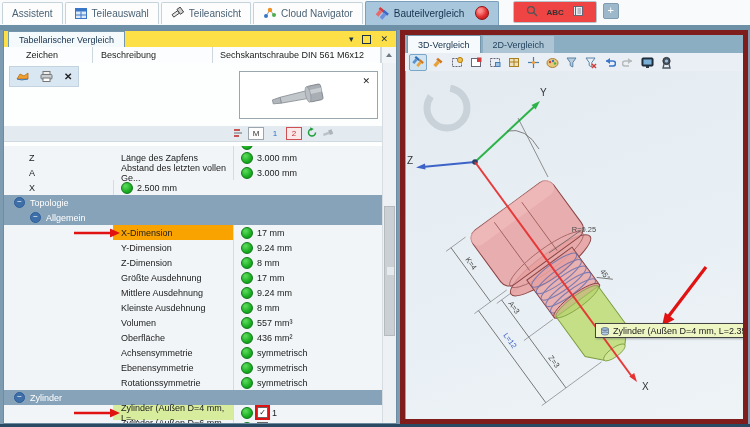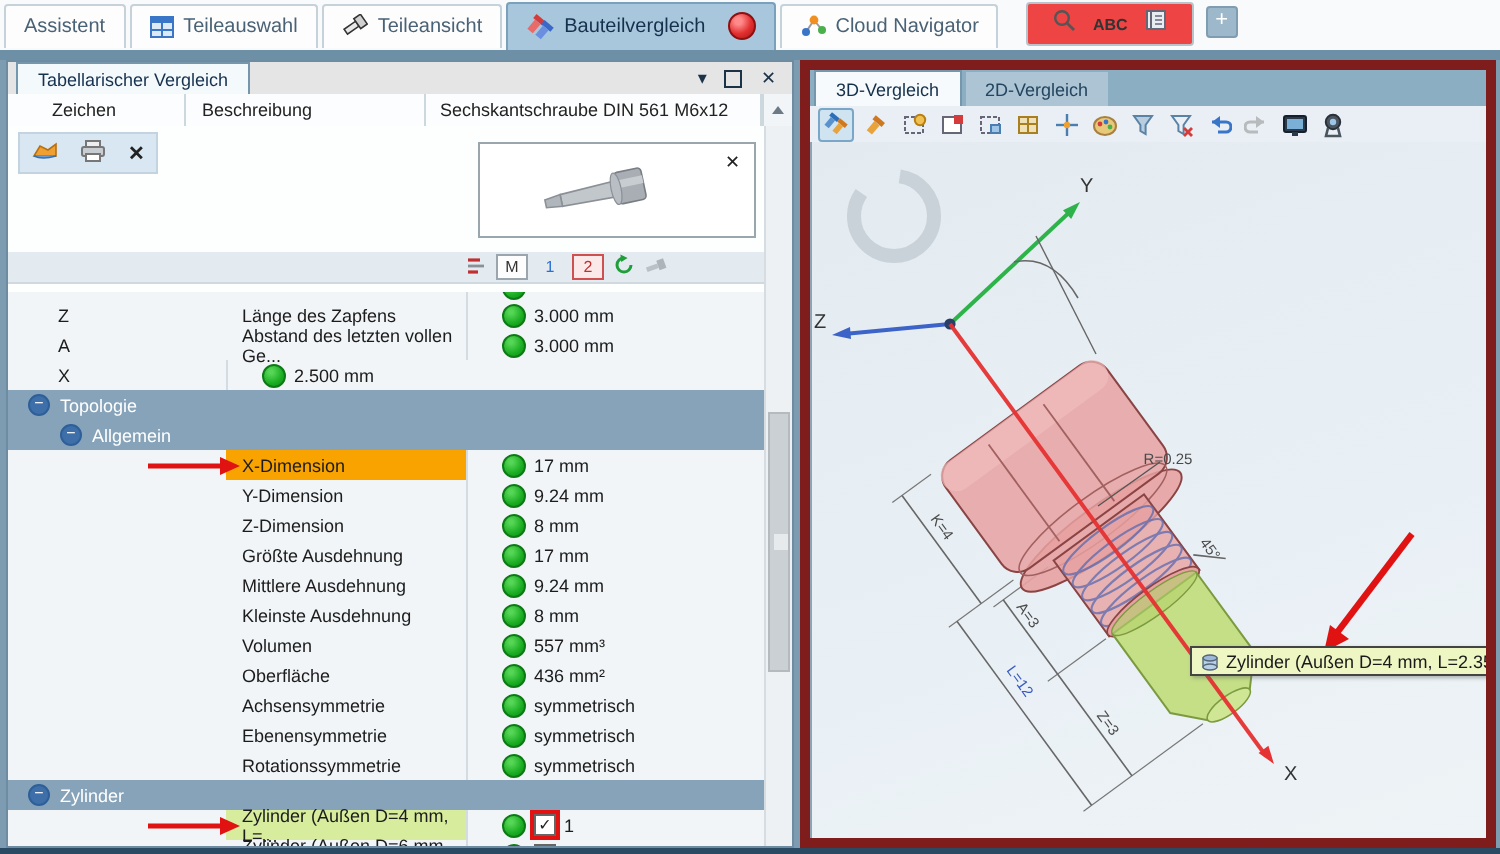--- a/index.html
+++ b/index.html
@@ -12,21 +12,21 @@
   .tab{height:22px;display:flex;align-items:center;gap:5px;padding:0 9px;box-sizing:border-box;background:#fdfdfd;border:1px solid #c6d2da;border-bottom:none;border-radius:2px 2px 0 0;margin-left:2px;font-size:10px;color:#4a6275;white-space:nowrap;}
   .tab.active{background:#a9c7dc;border-color:#7aa0bb;color:#15314e;height:24px;}
   .tab .ticon{display:inline-flex;}
   .badge{width:12px;height:12px;border-radius:50%;background:radial-gradient(circle at 35% 30%,#ff8a8a 15%,#e23030 55%,#a81414);border:1px solid #8e1010;margin-left:6px;}
   .toolsbox{height:20px;margin-left:14px;margin-bottom:1px;display:flex;align-items:center;gap:8px;padding:0 12px;background:#ef4444;border:1px solid #b8c4cc;border-radius:2px;}
   .abc{font-size:8px;font-weight:bold;color:#333;letter-spacing:0;}
   .plusbtn{width:14px;height:14px;margin-left:6px;margin-bottom:4px;background:#9db8cb;border:1px solid #7f9cb0;border-radius:2px;color:#fff;font-size:11px;line-height:12px;text-align:center;}
 
   
   .lpanel{position:absolute;left:3px;top:30px;width:394px;height:394px;background:#fdfefe;border:1px solid #6d8ca2;box-sizing:border-box;}
-  .ltitle{position:absolute;left:0;top:0;right:0;height:16px;background:#e5e5e5;display:flex;align-items:center;}
+  .ltitle{position:absolute;left:0;top:0;right:0;height:16px;background:#fde047;display:flex;align-items:center;}
   .ltab{height:16px;display:flex;align-items:center;padding:0 10px;background:#f4f9fc;font-size:9px;color:#16324f;margin-left:4px;border:1px solid #7497ad;border-bottom:none;}
   .lctrl{margin-left:auto;display:flex;align-items:center;gap:9px;padding-right:8px;color:#1c3247;}
   .lctrl .wc{font-size:9px;line-height:9px;cursor:default;}
   .wbox{width:7px;height:7px;border:1.5px solid #1c3247;}
   .colheads{position:absolute;left:0;top:16px;right:0;height:16px;background:#fcfdfe;border-bottom:1px solid #b9c6cf;display:flex;font-size:9px;color:#222;}
   .ch{display:flex;align-items:center;border-right:1px solid #cdd7de;box-sizing:border-box;padding-left:8px;}
   .ch1{width:89px;padding-left:22px;}.ch2{width:120px;}.ch3{flex:1;padding-left:7px;}
   .scrollup{width:14px;display:flex;align-items:center;justify-content:center;border-left:1px solid #cdd7de;background:#f2f5f7;}
   .scrollup .tri{width:0;height:0;border-left:3px solid transparent;border-right:3px solid transparent;border-bottom:4px solid #6b7a85;}
   .lbody{position:absolute;left:0;top:32px;right:0;bottom:0;background:#fdfefe;overflow:hidden;}
@@ -34,21 +34,21 @@
   .thumbbox{position:absolute;left:235px;top:8px;width:137px;height:46px;background:#fff;border:1px solid #9aa6ad;}
   .thumbbox .closex{position:absolute;right:7px;top:4px;font-size:9px;color:#222;cursor:default;}
   .valhdr{position:absolute;left:0;top:63px;right:14px;height:16px;background:#e3ebf1;border-bottom:1px solid #cfd9df;display:flex;align-items:center;gap:4px;padding-left:229px;box-sizing:border-box;font-size:8px;}
   .vbtn{min-width:12px;height:11px;display:inline-flex;align-items:center;justify-content:center;border:1px solid #9aa5ad;background:#fdfdfd;color:#333;padding:0 1px;}
   .vbtn.plain{border:none;background:none;color:#2a6fd0;}
   .vbtn.red{border-color:#cf5050;background:#fbe9e9;color:#c03030;}
   #rows{position:absolute;left:0;top:83px;right:14px;bottom:0;background:#f1f5f8;}
   .row{position:relative;display:flex;align-items:center;height:15px;font-size:9px;color:#1c1c1c;}
   .row .c1{width:109px;padding-left:25px;box-sizing:border-box;}
   .row .c2{width:120px;box-sizing:border-box;padding-left:8px;height:100%;display:flex;align-items:center;}
-  .row .c3{flex:1;display:flex;align-items:center;gap:4px;padding-left:17px;border-left:1px solid #d3dce2;height:100%;}
+  .row .c3{flex:1;display:flex;align-items:center;gap:4px;padding-left:7px;border-left:1px solid #d3dce2;height:100%;}
   .row.group{background:#86a3b9;color:#fff;}
   .row.group.lvl0{padding-left:10px;}.row.group.lvl1{padding-left:26px;}
   .minus{width:9px;height:9px;border-radius:50%;background:#3e6fa8;border:1px solid #2e5f98;color:#fff;font-size:8px;line-height:8px;text-align:center;margin-right:5px;}
   .dot{width:10px;height:10px;border-radius:50%;background:radial-gradient(circle at 35% 30%,#56d656 10%,#1aad22 60%,#0f8a18);border:1px solid #0d7a16;flex:0 0 auto;}
   .row.clipped{height:4px;overflow:hidden;}
   .row.clipped .dot{margin-top:-9px;}
   .hl-orange{background:#f8a300;}
   .hl-green{background:#d7ec9d;}
   .cb{width:9px;height:9px;border:1px solid #666;background:#fff;font-size:8px;line-height:9px;text-align:center;color:#222;flex:0 0 auto;}
   .cb.ring{box-shadow:0 0 0 2px #e01212;}
@@ -95,47 +95,47 @@
       <span class="ticon">
         <svg width="13" height="12">
             <g transform="rotate(-35 6 6)">
               <rect x="1" y="4.5" width="7" height="3" fill="#e8e8e8" stroke="#333" stroke-width="0.8"></rect>
               <rect x="8" y="3" width="4" height="6" fill="#d0d0d0" stroke="#333" stroke-width="0.8"></rect>
             </g>
           </svg>
       </span>
       <span>Teileansicht</span>
     </div>
+    <div class="tab">
+      <span class="ticon">
+        <svg width="13" height="12">
+            <line x1="3" y1="9" x2="7" y2="3" stroke="#999"></line>
+            <line x1="7" y1="3" x2="11" y2="8" stroke="#999"></line>
+            <circle cx="7" cy="3" r="2.2" fill="#f09020"></circle>
+            <circle cx="3" cy="9" r="2" fill="#3a76c8"></circle>
+            <circle cx="11" cy="8" r="2" fill="#4ab04a"></circle>
+          </svg>
+      </span>
+      <span>Cloud Navigator</span>
+    </div>
     <div class="tab active">
       <span class="ticon">
         <svg width="14" height="13">
             <g transform="rotate(40 5 5)">
               <rect x="2" y="1" width="6" height="2.6" fill="#d43c3c"></rect>
               <rect x="3.2" y="3.6" width="3.6" height="6" fill="#e86a6a"></rect>
             </g>
             <g transform="translate(4,3) rotate(40 5 5)">
               <rect x="2" y="1" width="6" height="2.6" fill="#3a68c8"></rect>
               <rect x="3.2" y="3.6" width="3.6" height="6" fill="#6a8ee0"></rect>
             </g>
           </svg>
       </span>
       <span>Bauteilvergleich</span>
       <span class="badge"></span>
-    </div>
-    <div class="tab">
-      <span class="ticon">
-        <svg width="13" height="12">
-            <line x1="3" y1="9" x2="7" y2="3" stroke="#999"></line>
-            <line x1="7" y1="3" x2="11" y2="8" stroke="#999"></line>
-            <circle cx="7" cy="3" r="2.2" fill="#f09020"></circle>
-            <circle cx="3" cy="9" r="2" fill="#3a76c8"></circle>
-            <circle cx="11" cy="8" r="2" fill="#4ab04a"></circle>
-          </svg>
-      </span>
-      <span>Cloud Navigator</span>
     </div>
     <div class="toolsbox">
       <span>
         <svg width="12" height="12">
             <circle cx="5" cy="5" r="3.4" fill="none" stroke="#555" stroke-width="1.2"></circle>
             <line x1="7.6" y1="7.6" x2="11" y2="11" stroke="#555" stroke-width="1.4"></line>
           </svg>
       </span>
       <span class="abc">ABC</span>
       <span>

